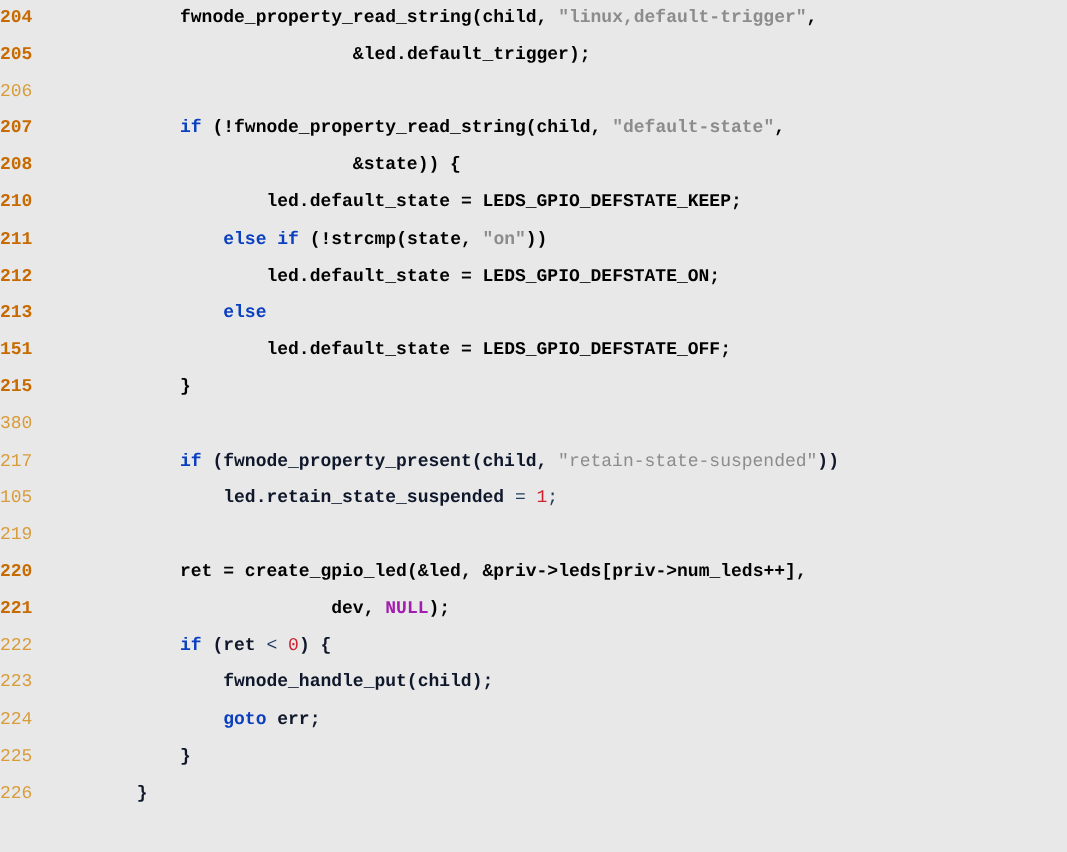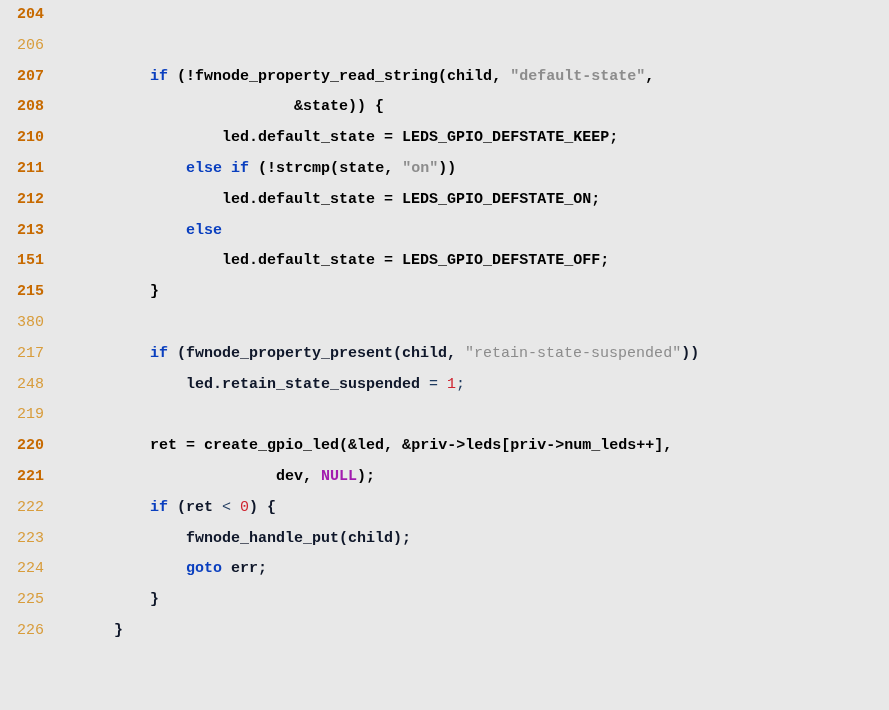--- a/index.html
+++ b/index.html
@@ -15,21 +15,20 @@
     width: 889px;
     background: #e8e8e8;
   }
   .line {
     display: flex;
     white-space: pre;
     line-height: 30.8px;
   }
   .gutter {
     width: 44px;
-    text-align: right;
     padding-right: 6px;
     color: #c98b00;
     flex-shrink: 0;
     user-select: none;
   }
   .gutter.bold { font-weight: bold; color:#c76a00; }
   .gutter.light { font-weight: normal; color:#d89c3b; }
   .code {
     padding-left: 28px;
   }
@@ -38,33 +37,34 @@
   .num { color: #cf222e; }                       
   .nul { color: #a21caf; }                          
   .blue { color:#0f172a; font-weight:bold; }  
   .light { font-weight: normal; color:#1e3a5f; }
   .light .kw { color:#0a3fbf; font-weight:bold; }
 </style>
 </head>
 <body>
 
 <div class="container" id="root">
-    <div class="line"><div class="gutter bold">204</div></div>
+    <div class="line"><div class="gutter bold">204</div><div class="code"><span>        </span><span>fwnode_property_read_string</span><span>(</span><span>child</span><span>, </span><span class="str">"linux,default-trigger"</span><span>,</span></div></div>
+    <div class="line"><div class="gutter bold">205</div><div class="code"><span>                        &amp;</span><span>led</span><span>.</span><span>default_trigger</span><span>);</span></div></div>
     <div class="line light"><div class="gutter light">206</div><div class="code"><span></span></div></div>
     <div class="line"><div class="gutter bold">207</div><div class="code"><span>        </span><span class="kw">if</span><span> (!</span><span>fwnode_property_read_string</span><span>(</span><span>child</span><span>, </span><span class="str">"default-state"</span><span>,</span></div></div>
     <div class="line"><div class="gutter bold">208</div><div class="code"><span>                        &amp;</span><span>state</span><span>)) {</span></div></div>
     <div class="line"><div class="gutter bold">210</div><div class="code"><span>                </span><span>led</span><span>.</span><span>default_state</span><span> = </span><span>LEDS_GPIO_DEFSTATE_KEEP</span><span>;</span></div></div>
     <div class="line"><div class="gutter bold">211</div><div class="code"><span>            </span><span class="kw">else</span><span> </span><span class="kw">if</span><span> (!</span><span>strcmp</span><span>(</span><span>state</span><span>, </span><span class="str">"on"</span><span>))</span></div></div>
     <div class="line"><div class="gutter bold">212</div><div class="code"><span>                </span><span>led</span><span>.</span><span>default_state</span><span> = </span><span>LEDS_GPIO_DEFSTATE_ON</span><span>;</span></div></div>
     <div class="line"><div class="gutter bold">213</div><div class="code"><span>            </span><span class="kw">else</span></div></div>
     <div class="line"><div class="gutter bold">151</div><div class="code"><span>                </span><span>led</span><span>.</span><span>default_state</span><span> = </span><span>LEDS_GPIO_DEFSTATE_OFF</span><span>;</span></div></div>
     <div class="line"><div class="gutter bold">215</div><div class="code"><span>        }</span></div></div>
     <div class="line light"><div class="gutter light">380</div><div class="code"><span></span></div></div>
     <div class="line light"><div class="gutter light">217</div><div class="code"><span>        </span><span class="kw">if</span><span class="blue"> (fwnode_property_present(child, </span><span class="str">"retain-state-suspended"</span><span class="blue">))</span></div></div>
-    <div class="line light"><div class="gutter light">248</div><div class="code"><span class="blue">            led.retain_state_suspended </span><span>=</span><span> </span><span class="num">1</span><span>;</span></div></div>
+    <div class="line light"><div class="gutter light">105</div><div class="code"><span class="blue">            led.retain_state_suspended </span><span>=</span><span> </span><span class="num">1</span><span>;</span></div></div>
     <div class="line light"><div class="gutter light">219</div><div class="code"><span></span></div></div>
     <div class="line"><div class="gutter bold">220</div><div class="code"><span>        </span><span>ret</span><span> = </span><span>create_gpio_led</span><span>(&amp;</span><span>led</span><span>, &amp;</span><span>priv</span><span>-&gt;</span><span>leds</span><span>[</span><span>priv</span><span>-&gt;</span><span>num_leds</span><span>++],</span></div></div>
     <div class="line"><div class="gutter bold">221</div><div class="code"><span>                      </span><span>dev</span><span>, </span><span class="nul">NULL</span><span>);</span></div></div>
     <div class="line light"><div class="gutter light">222</div><div class="code"><span>        </span><span class="kw">if</span><span class="blue"> (ret </span><span>&lt;</span><span> </span><span class="num">0</span><span class="blue">) {</span></div></div>
     <div class="line light"><div class="gutter light">223</div><div class="code"><span class="blue">            fwnode_handle_put(child);</span></div></div>
     <div class="line light"><div class="gutter light">224</div><div class="code"><span>            </span><span class="kw">goto</span><span class="blue"> err;</span></div></div>
     <div class="line light"><div class="gutter light">225</div><div class="code"><span class="blue">        }</span></div></div>
     <div class="line light"><div class="gutter light">226</div><div class="code"><span class="blue">    }</span></div></div>
   </div>
 

